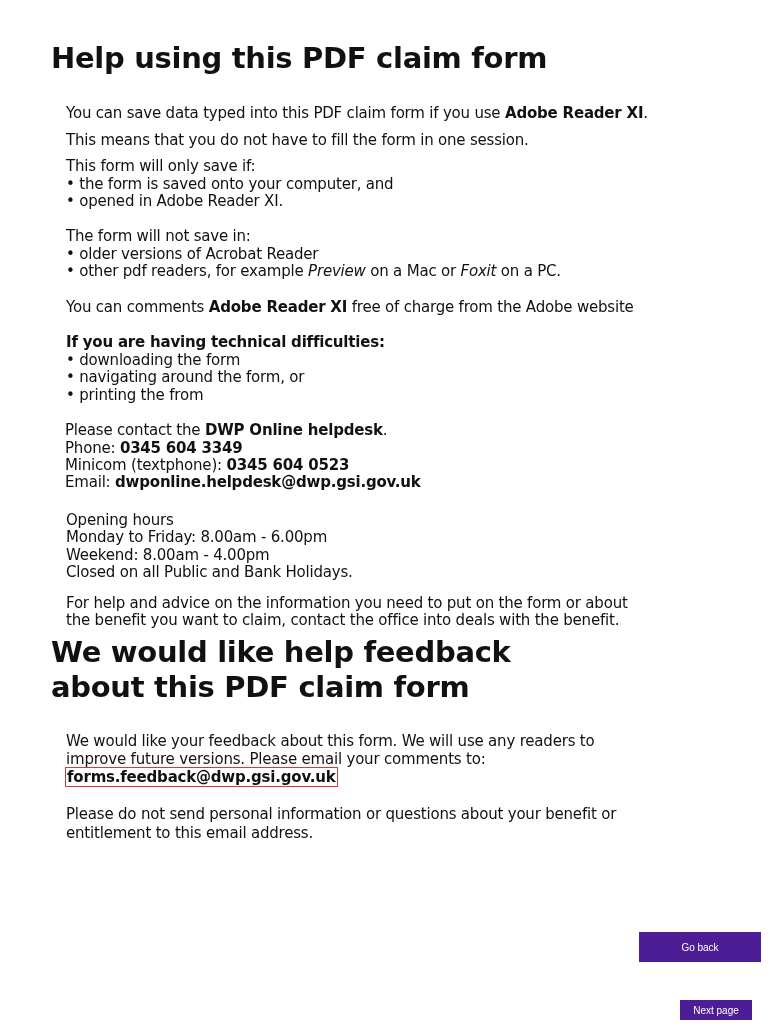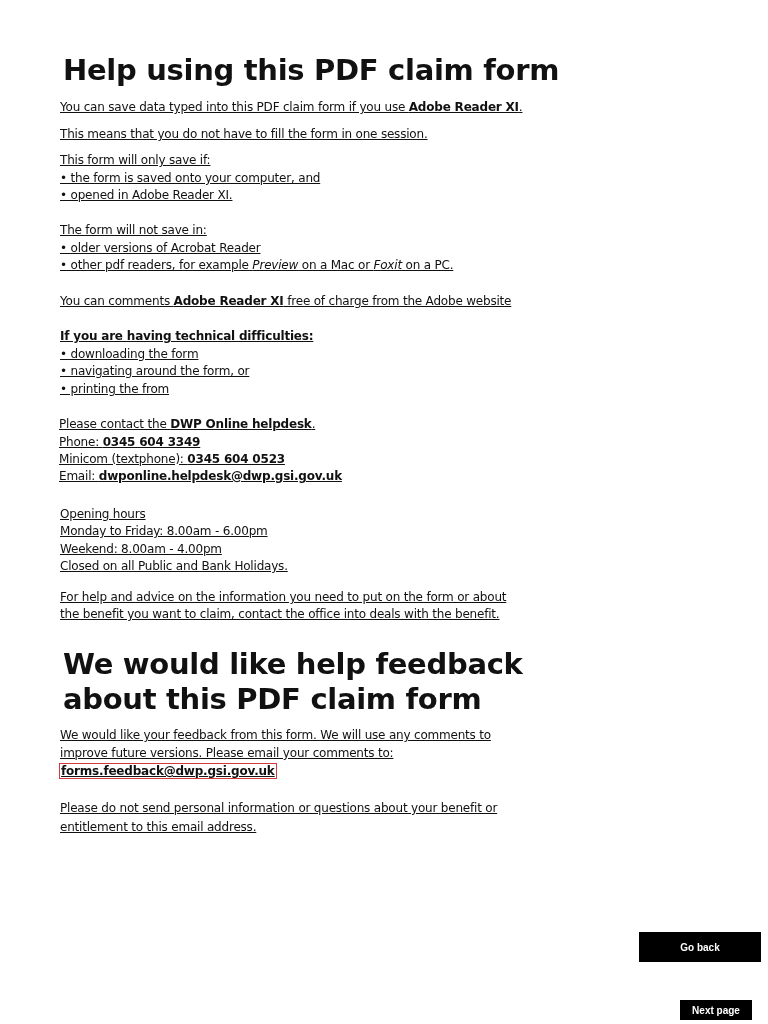--- a/index.html
+++ b/index.html
@@ -3,30 +3,30 @@
   <meta charset="utf-8">
   <style>
     html, body { margin: 0; padding: 0; }
     body {
       width: 768px; height: 1024px; background: #ffffff; position: relative; overflow: hidden;
       font-family: "DejaVu Sans", sans-serif; color: #111;
     }
     .page { position: absolute; left: 51px; top: 0; width: 600px; }
     h1 {
       font-family: "DejaVu Sans", sans-serif; font-weight: bold; font-size: 29px;
-      margin: 12px; letter-spacing: -0.3px; line-height: 35px;
+      margin: 0; letter-spacing: -0.3px; line-height: 35px;
     }
-    .p { font-size: 12px; line-height: 17.5px; margin: 9px; letter-spacing: -0.2px; white-space: nowrap; text-decoration: underline; }
+    .p { font-size: 15px; line-height: 17.5px; margin: 15px; letter-spacing: -0.2px; white-space: nowrap; }
     .b { font-weight: bold; }
     .i { font-style: italic; }
     .abs { position: absolute; left: 0; }
     .boxed { outline: 1.5px solid #d23b3b; outline-offset: 0px; padding: 0 1px; }
     .btn {
-      position: absolute; background: #000000; color: #fff; font-family: "Liberation Sans", sans-serif;
-      font-weight: bold; font-size: 10px; display: flex; align-items: center; justify-content: center;
+      position: absolute; background: #4c1d95; color: #fff; font-family: "Liberation Sans", sans-serif;
+      font-weight: normal; font-size: 10px; display: flex; align-items: center; justify-content: center;
       border: none; cursor: pointer;
     }
   </style>
 </head>
 <body>
 
 <div class="page">
   <h1 class="abs" style="top:41px">Help using this PDF claim form</h1>
 
   <p class="p abs" style="top:90px"><span>You can save data typed into this PDF claim form if you use </span><span class="b">Adobe Reader XI</span><span>.</span></p>
@@ -57,21 +57,21 @@
   <p class="p abs" style="top:514px">Monday to Friday: 8.00am - 6.00pm</p>
   <p class="p abs" style="top:532px">Weekend: 8.00am - 4.00pm</p>
   <p class="p abs" style="top:549px">Closed on all Public and Bank Holidays.</p>
 
   <p class="p abs" style="top:580px">For help and advice on the information you need to put on the form or about</p>
   <p class="p abs" style="top:597px">the benefit you want to claim, contact the office into deals with the benefit.</p>
 
   <h1 class="abs" style="top:635px">We would like help feedback</h1>
   <h1 class="abs" style="top:670px">about this PDF claim form</h1>
 
-  <p class="p abs" style="top:718px">We would like your feedback from this form. We will use any comments to</p>
+  <p class="p abs" style="top:718px">We would like your feedback about this form. We will use any readers to</p>
   <p class="p abs" style="top:736px">improve future versions. Please email your comments to:</p>
   <p class="p abs b" style="top:754px"><span class="boxed">forms.feedback@dwp.gsi.gov.uk</span></p>
 
   <p class="p abs" style="top:791px">Please do not send personal information or questions about your benefit or</p>
   <p class="p abs" style="top:810px">entitlement to this email address.</p>
 </div>
 
 <button class="btn" style="left:639px;top:932px;width:122px;height:30px">Go back</button>
 <button class="btn" style="left:680px;top:1000px;width:72px;height:20px">Next page</button>
 

